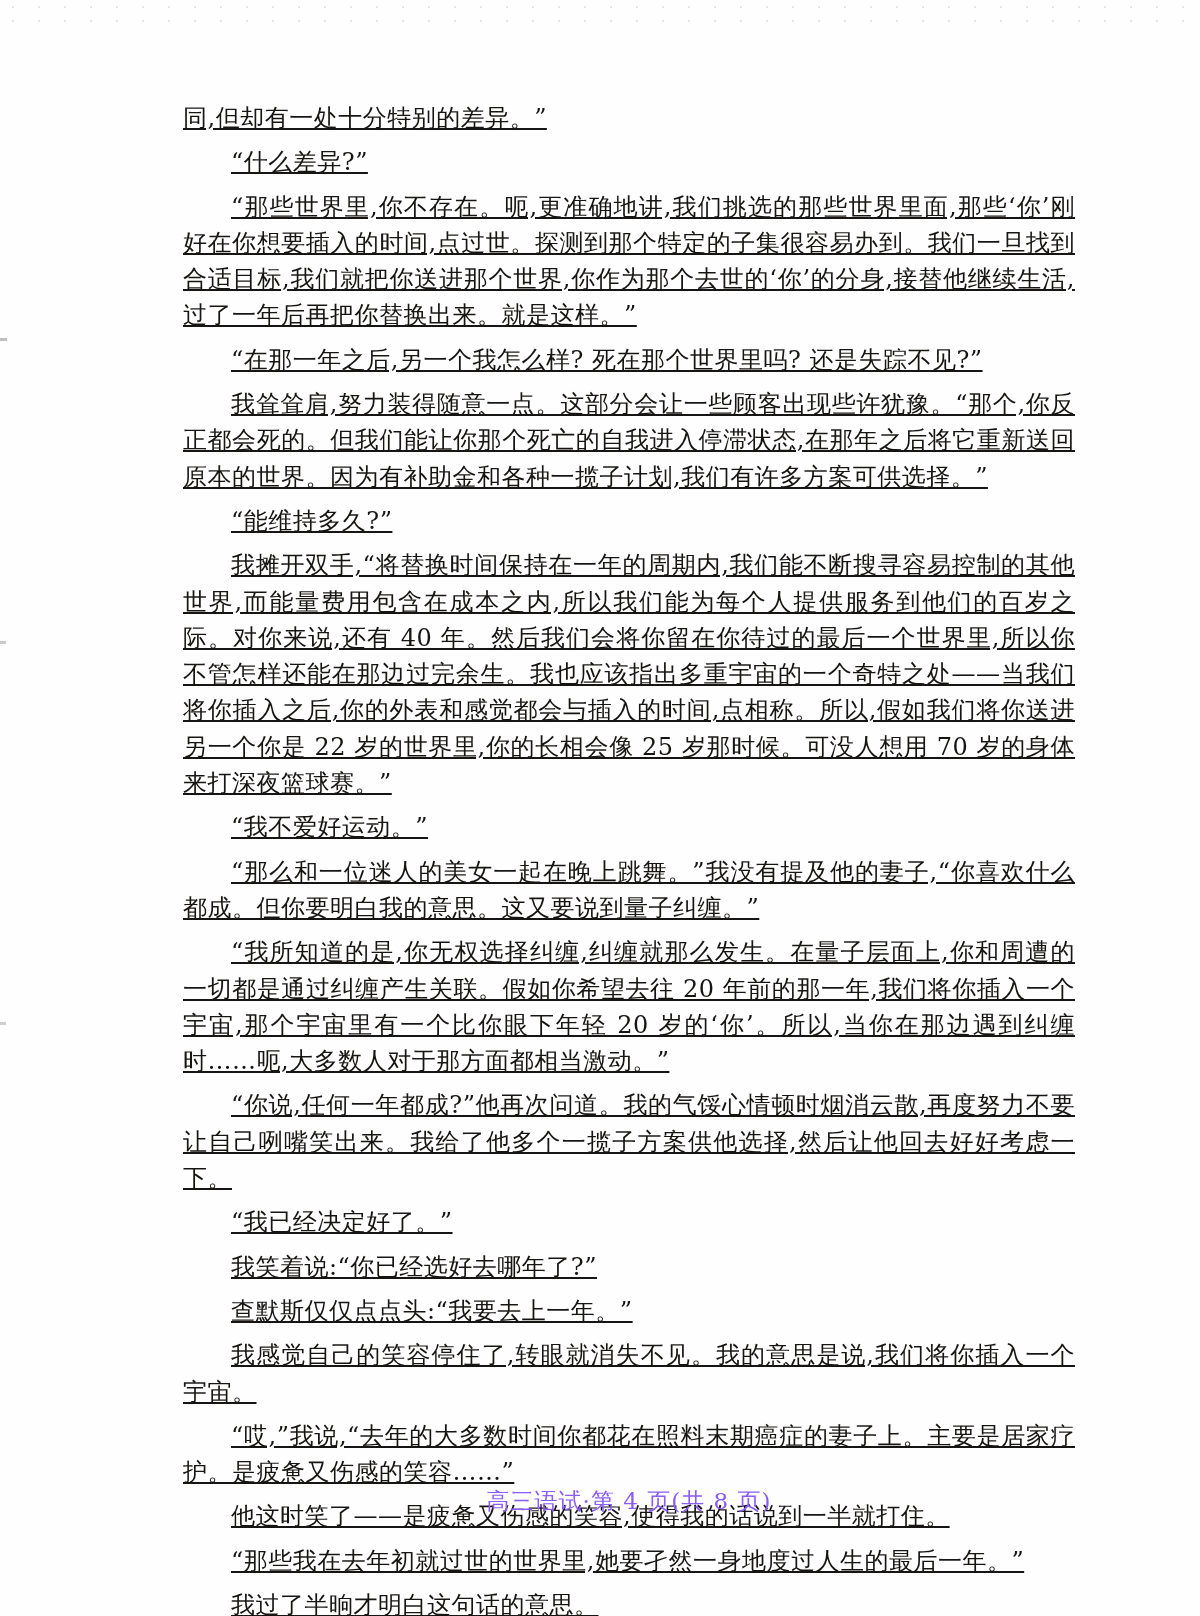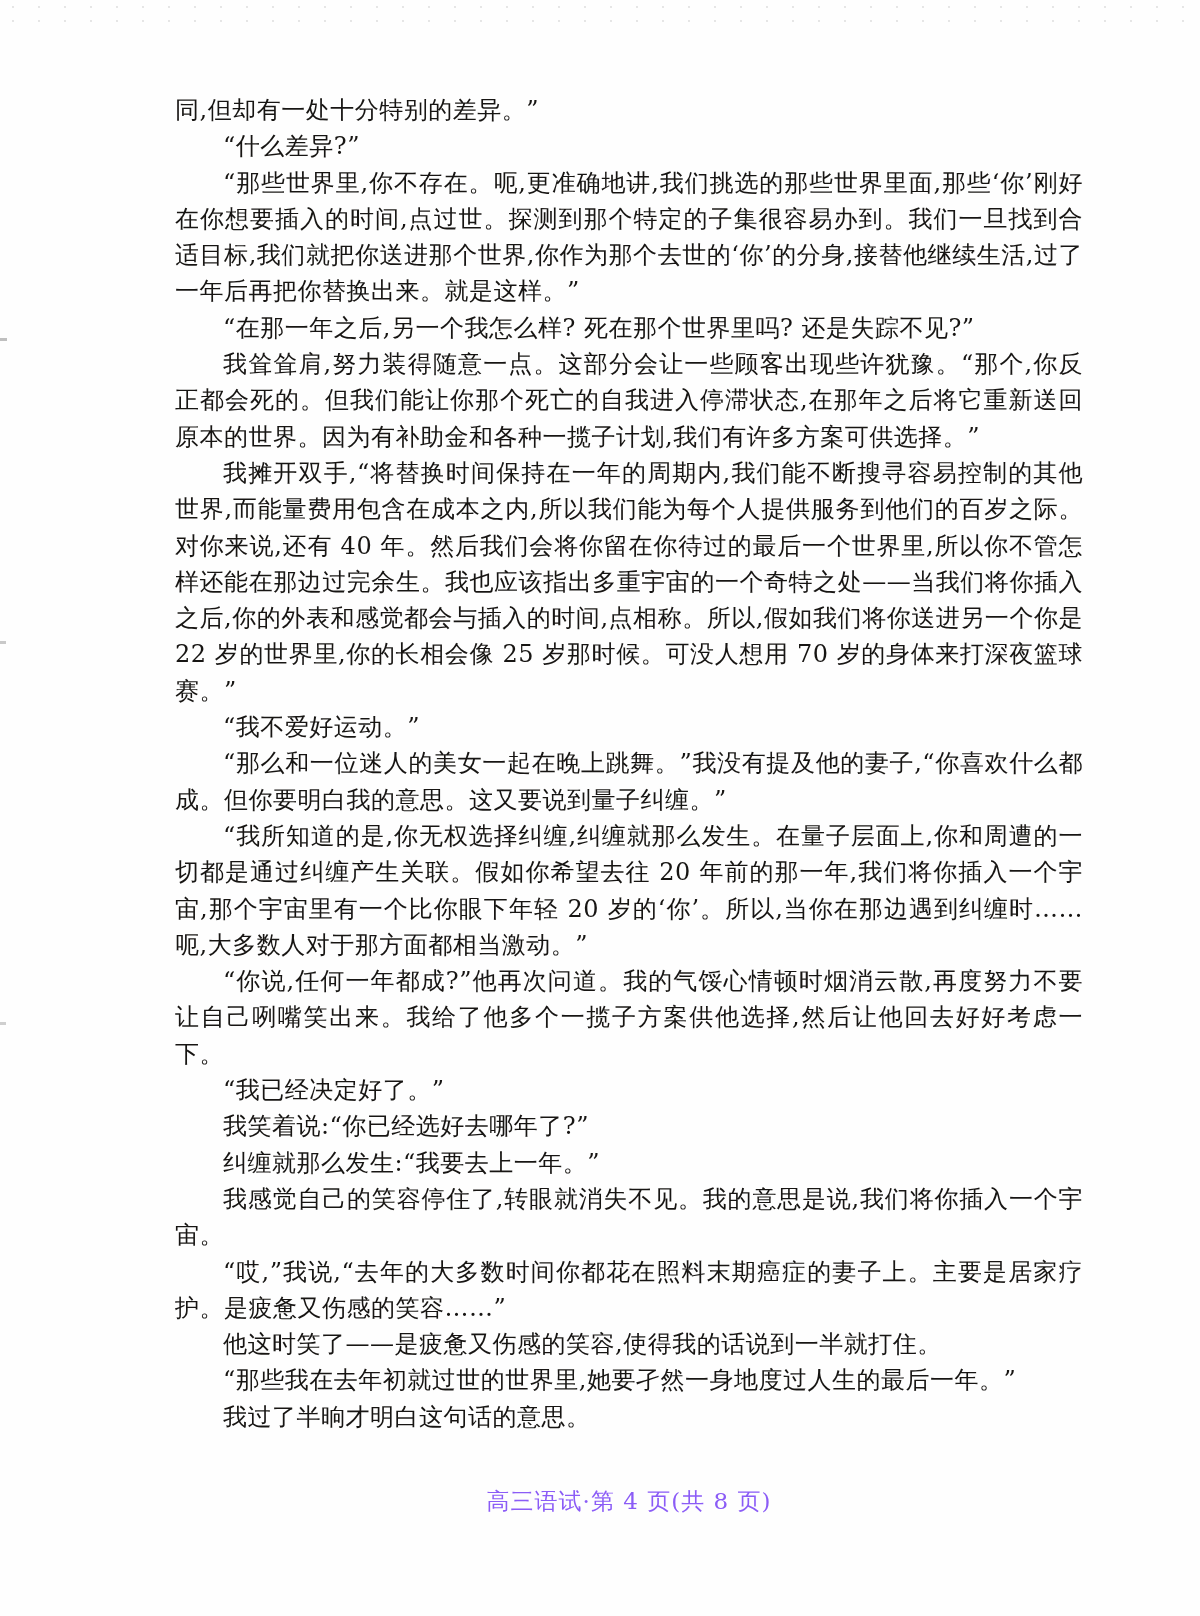--- a/index.html
+++ b/index.html
@@ -37,22 +37,23 @@
     top: 92px;
     width: 908px;
     color: #171513;
     font-size: 24px;
     line-height: 36.3px;
     text-align: justify;
     text-justify: inter-character;
     letter-spacing: 0.5px;
   }
   .text-block p {
-    margin: 0;
+    margin: 8px;
     padding: 0;
+    text-decoration: underline;
   }
   .text-block p.indent {
     text-indent: 2em;
   }
   .footer {
     position: absolute;
     left: 175px;
     top: 1486px;
     width: 908px;
     text-align: center;
@@ -70,28 +71,29 @@
   <div class="scan-mark mark-2"></div>
   <div class="scan-mark mark-3"></div>
 
   <div class="text-block" id="text-block">
 
   <p class="">同,但却有一处十分特别的差异。”</p>
       <p class="indent">“什么差异?”</p>
       <p class="indent">“那些世界里,你不存在。呃,更准确地讲,我们挑选的那些世界里面,那些‘你’刚好在你想要插入的时间,点过世。探测到那个特定的子集很容易办到。我们一旦找到合适目标,我们就把你送进那个世界,你作为那个去世的‘你’的分身,接替他继续生活,过了一年后再把你替换出来。就是这样。”</p>
       <p class="indent">“在那一年之后,另一个我怎么样? 死在那个世界里吗? 还是失踪不见?”</p>
       <p class="indent">我耸耸肩,努力装得随意一点。这部分会让一些顾客出现些许犹豫。“那个,你反正都会死的。但我们能让你那个死亡的自我进入停滞状态,在那年之后将它重新送回原本的世界。因为有补助金和各种一揽子计划,我们有许多方案可供选择。”</p>
+      <p class="indent">“能维持多久?”</p>
       <p class="indent">我摊开双手,“将替换时间保持在一年的周期内,我们能不断搜寻容易控制的其他世界,而能量费用包含在成本之内,所以我们能为每个人提供服务到他们的百岁之际。对你来说,还有 40 年。然后我们会将你留在你待过的最后一个世界里,所以你不管怎样还能在那边过完余生。我也应该指出多重宇宙的一个奇特之处——当我们将你插入之后,你的外表和感觉都会与插入的时间,点相称。所以,假如我们将你送进另一个你是 22 岁的世界里,你的长相会像 25 岁那时候。可没人想用 70 岁的身体来打深夜篮球赛。”</p>
       <p class="indent">“我不爱好运动。”</p>
       <p class="indent">“那么和一位迷人的美女一起在晚上跳舞。”我没有提及他的妻子,“你喜欢什么都成。但你要明白我的意思。这又要说到量子纠缠。”</p>
       <p class="indent">“我所知道的是,你无权选择纠缠,纠缠就那么发生。在量子层面上,你和周遭的一切都是通过纠缠产生关联。假如你希望去往 20 年前的那一年,我们将你插入一个宇宙,那个宇宙里有一个比你眼下年轻 20 岁的‘你’。所以,当你在那边遇到纠缠时……呃,大多数人对于那方面都相当激动。”</p>
       <p class="indent">“你说,任何一年都成?”他再次问道。我的气馁心情顿时烟消云散,再度努力不要让自己咧嘴笑出来。我给了他多个一揽子方案供他选择,然后让他回去好好考虑一下。</p>
       <p class="indent">“我已经决定好了。”</p>
       <p class="indent">我笑着说:“你已经选好去哪年了?”</p>
-      <p class="indent">纠缠就那么发生:“我要去上一年。”</p>
+      <p class="indent">查默斯仅仅点点头:“我要去上一年。”</p>
       <p class="indent">我感觉自己的笑容停住了,转眼就消失不见。我的意思是说,我们将你插入一个宇宙。</p>
       <p class="indent">“哎,”我说,“去年的大多数时间你都花在照料末期癌症的妻子上。主要是居家疗护。是疲惫又伤感的笑容……”</p>
       <p class="indent">他这时笑了——是疲惫又伤感的笑容,使得我的话说到一半就打住。</p>
       <p class="indent">“那些我在去年初就过世的世界里,她要孑然一身地度过人生的最后一年。”</p>
       <p class="indent">我过了半晌才明白这句话的意思。</p>
     </div>
 
   <div class="footer">高三语试·第 4 页(共 8 页)</div>
 </div>
 

